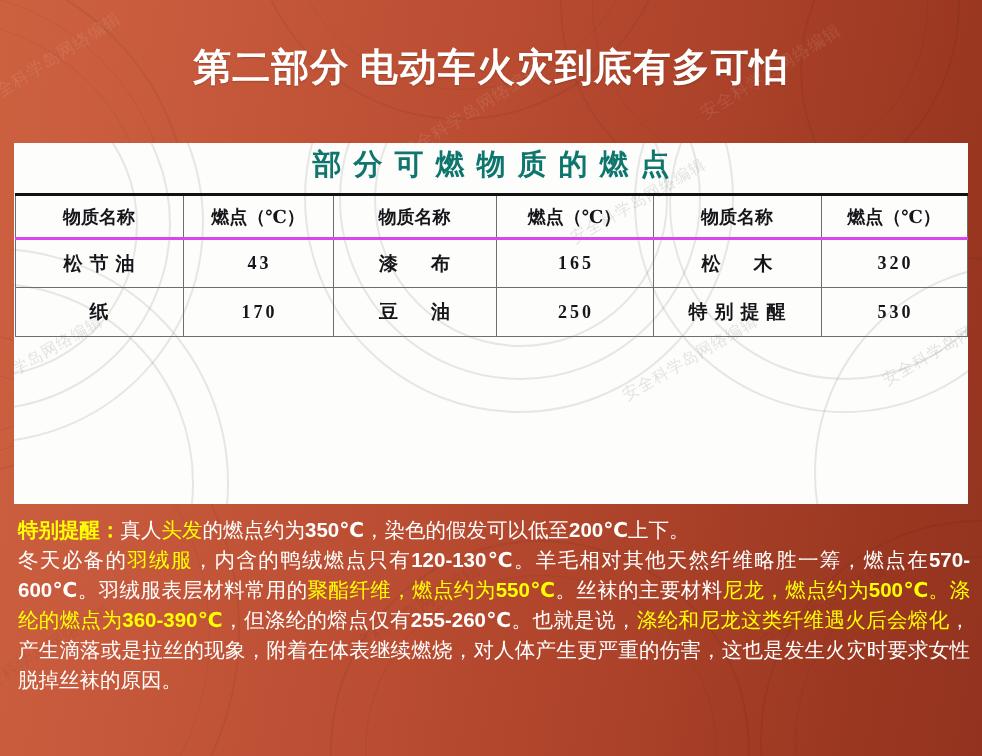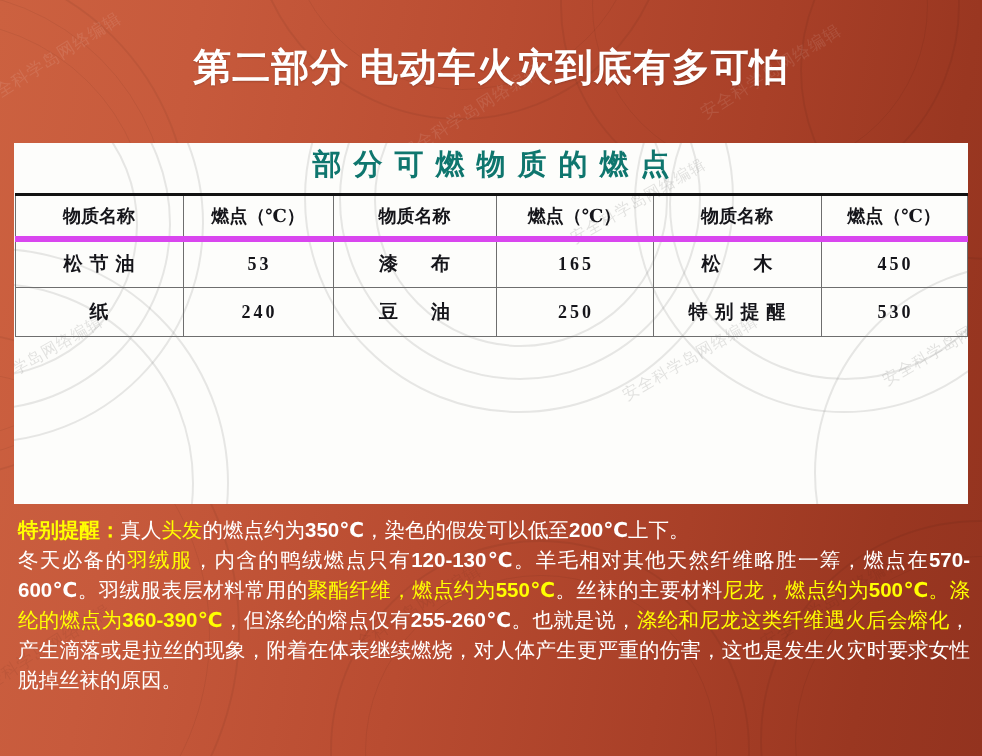--- a/index.html
+++ b/index.html
@@ -103,21 +103,21 @@
     text-align: center;
     color: #15151a;
     font-family: "Liberation Serif", "DejaVu Serif", serif;
     font-weight: bold;
     background: transparent;
   }
   table.burn th {
     height: 44px;
     font-size: 18px;
     border-top: 3px solid #121212;
-    border-bottom: 6px solid #d946ef;
+    border-bottom: 3px solid #d946ef;
   }
   table.burn td {
     height: 49px;
     font-size: 19px;
   }
   table.burn tr.last td { border-bottom: 3px solid #121212; }
   table.burn td.name { letter-spacing: 7px; text-indent: 7px; }
   table.burn td.val  { letter-spacing: 3px; text-indent: 3px; font-size: 18px; }
   col.c-name { width: 168px; }
   col.c-val  { width: 150px; }
@@ -210,29 +210,29 @@
           <th>燃点（℃）</th>
           <th>物质名称</th>
           <th>燃点（℃）</th>
           <th>物质名称</th>
           <th>燃点（℃）</th>
         </tr>
       </thead>
       <tbody>
         <tr>
           <td class="name">松节油</td>
-          <td class="val">53</td>
+          <td class="val">43</td>
           <td class="name">漆　布</td>
           <td class="val">165</td>
           <td class="name">松　木</td>
-          <td class="val">450</td>
+          <td class="val">320</td>
         </tr>
         <tr>
           <td class="name">纸</td>
-          <td class="val">240</td>
+          <td class="val">170</td>
           <td class="name">豆　油</td>
           <td class="val">250</td>
           <td class="name">特别提醒</td>
           <td class="val">530</td>
         </tr>
       </tbody>
     </table>
   </div>
 
   <div id="note"><span class="y b">特别提醒：</span><span>真人</span><span class="y">头发</span><span>的燃点约为</span><span class="b">350℃</span><span>，染色的假发可以低至</span><span class="b">200℃</span><span>上下。</span><br><span>冬天必备的</span><span class="y">羽绒服</span><span>，内含的鸭绒燃点只有</span><span class="b">120-130℃</span><span>。羊毛相对其他天然纤维略胜一筹，燃点在</span><span class="b">570-600℃</span><span>。羽绒服表层材料常用的</span><span class="y">聚酯纤维，燃点约为</span><span class="yb">550℃</span><span>。丝袜的主要材料</span><span class="y">尼龙，燃点约为</span><span class="yb">500℃</span><span class="y">。</span><span class="y">涤纶的燃点为</span><span class="yb">360-390℃</span><span>，但涤纶的熔点仅有</span><span class="b">255-260℃</span><span>。也就是说，</span><span class="y">涤纶和尼龙这类纤维遇火后会熔化</span><span>，产生滴落或是拉丝的现象，附着在体表继续燃烧，对人体产生更严重的伤害，这也是发生火灾时要求女性脱掉丝袜的原因。</span></div>

